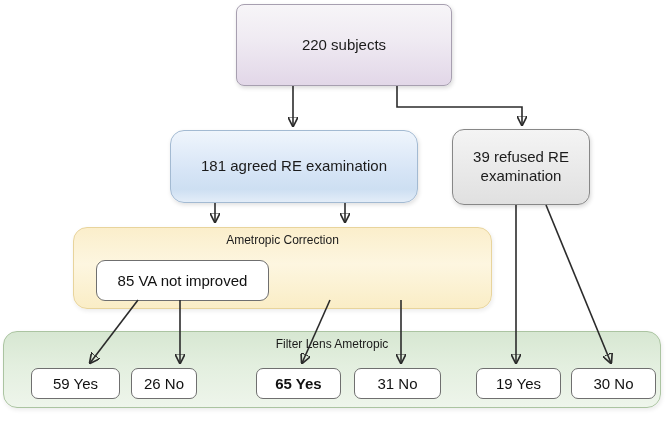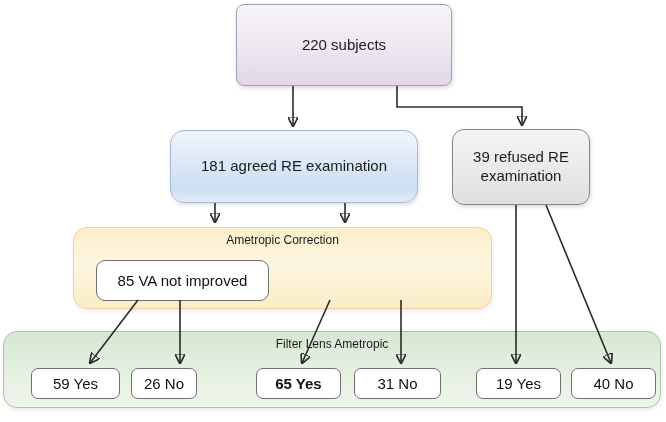--- a/index.html
+++ b/index.html
@@ -149,21 +149,21 @@
     <div class="leaf resp-box resp-2">
       <span>65 Yes</span>
     </div>
     <div class="leaf resp-box resp-3">
       <span>31 No</span>
     </div>
     <div class="leaf resp-box resp-4">
       <span>19 Yes</span>
     </div>
     <div class="leaf resp-box resp-5">
-      <span>40 No</span>
+      <span>30 No</span>
     </div>
   </div>
 
   <svg class="arrows" viewBox="0 0 666 422" xmlns="http://www.w3.org/2000/svg">
     <defs>
       <marker id="arrowhead" viewBox="0 0 10 10" refX="9" refY="5" markerWidth="6.5" markerHeight="6.5" orient="auto-start-reverse">
         <path d="M0,0 L10,5 L0,10 Z" fill="#2b2b2b" stroke="none"></path>
       </marker>
     </defs>
     <path d="M293,86 L293,126" marker-end="url(#arrowhead)"></path>

